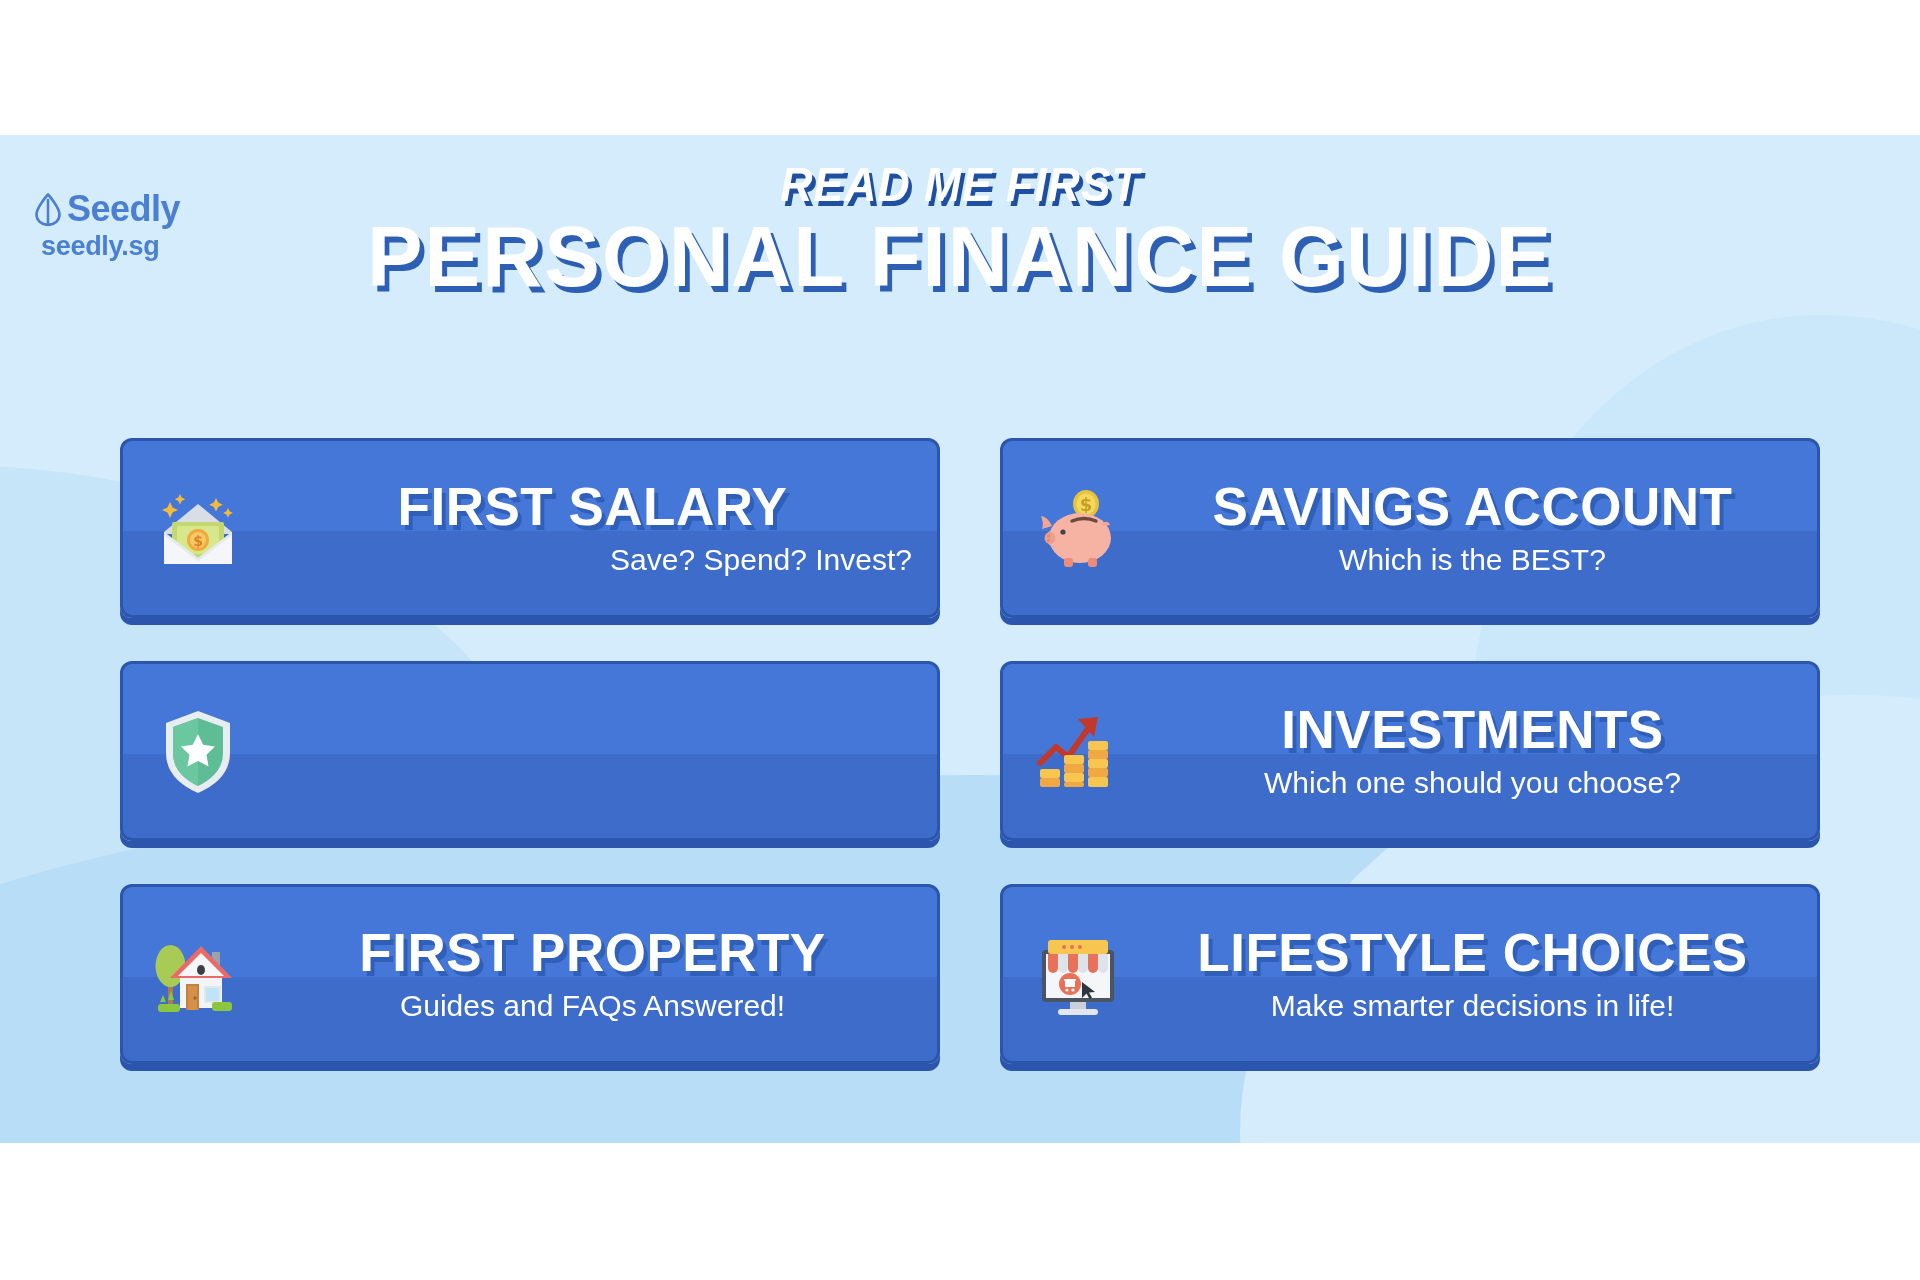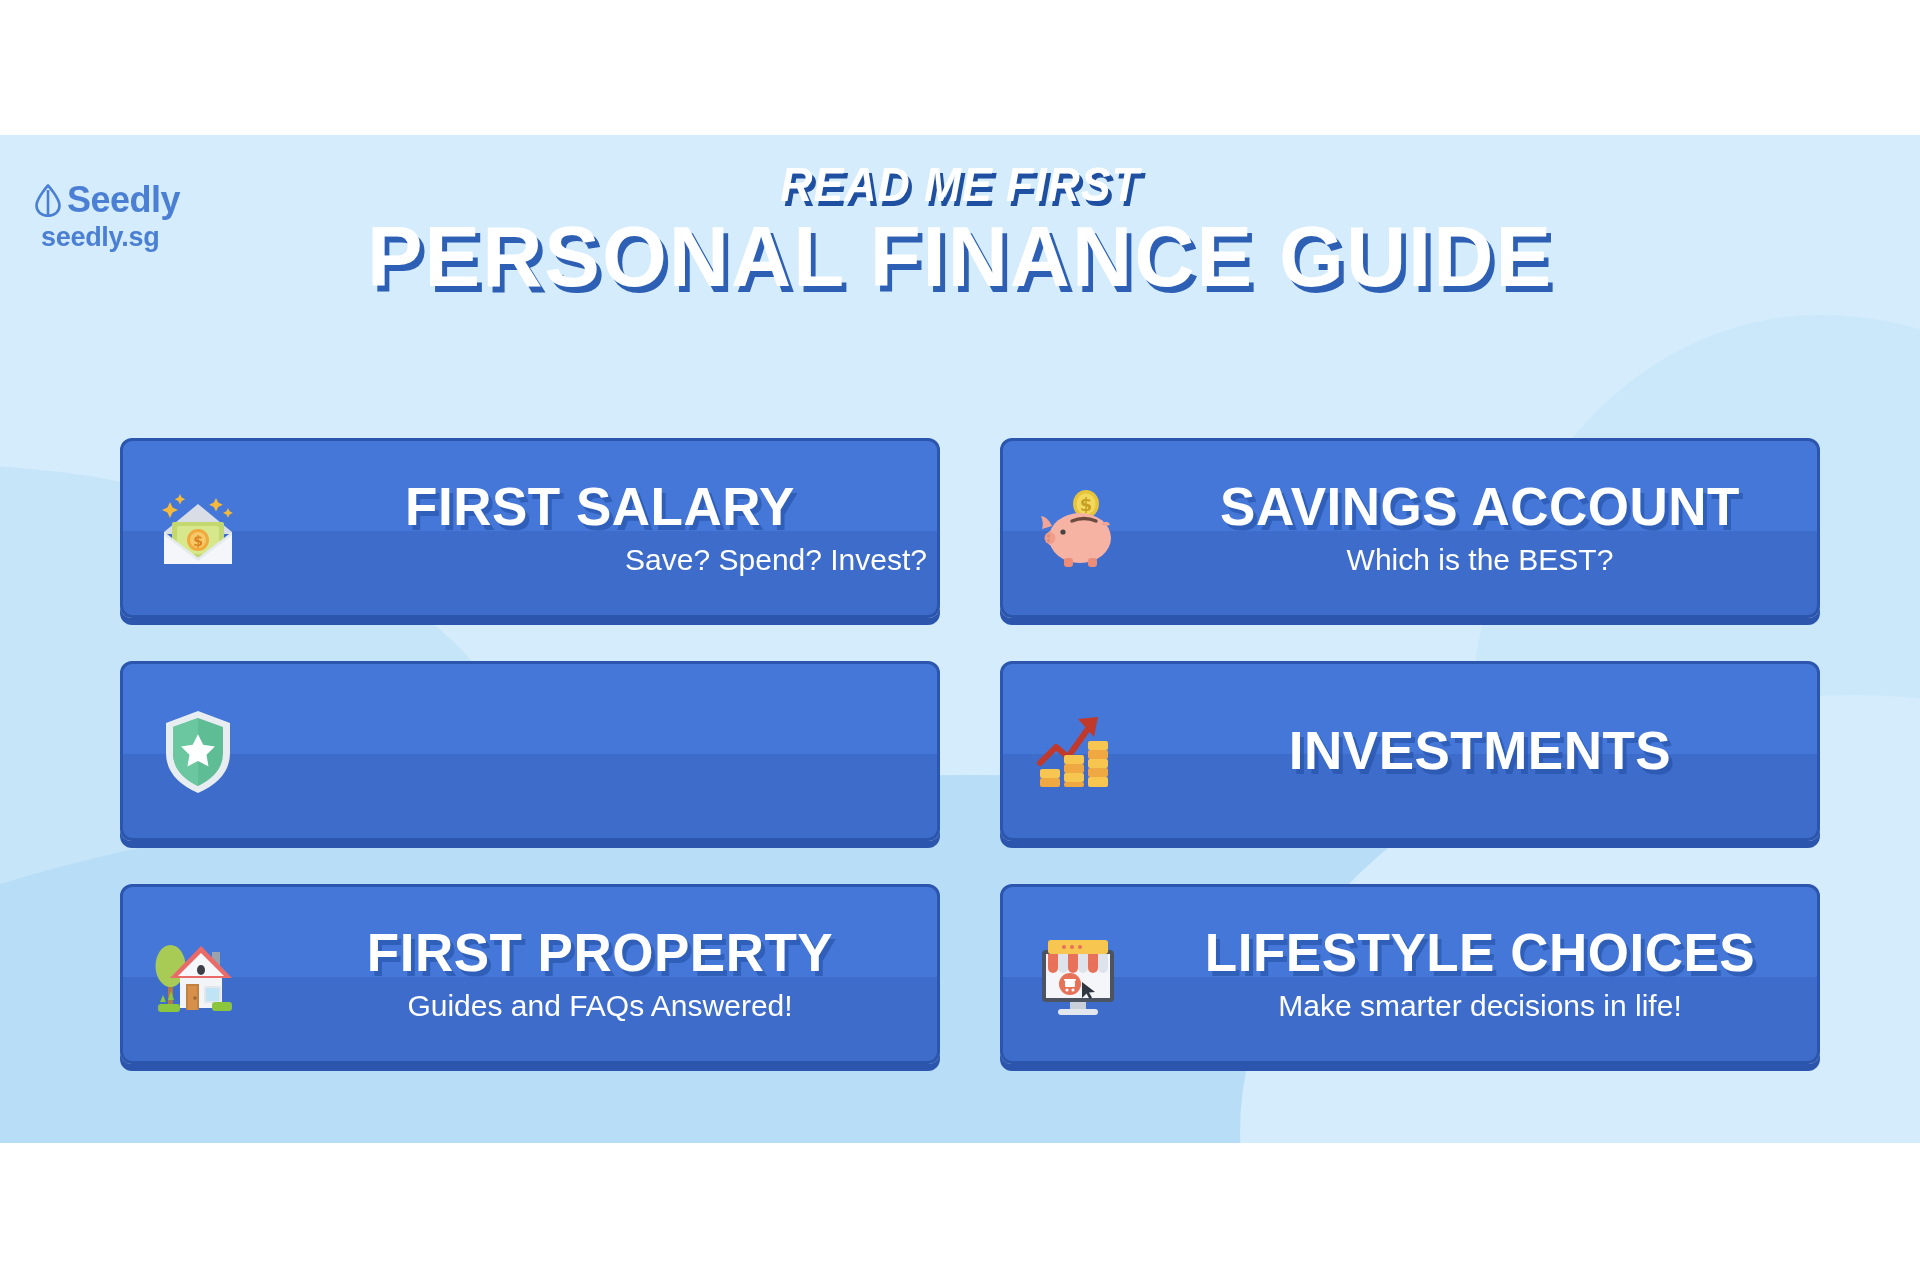--- a/index.html
+++ b/index.html
@@ -25,21 +25,21 @@
   .wave-right {
     left:1240px; top:560px; width:1100px; height:840px;
     background:#d4ecfb; border-radius:56% 44% 40% 60% / 52% 48% 52% 48%;
   }
   .wave-right2 {
     left:1470px; top:180px; width:700px; height:760px;
     background:#cbe8fa; border-radius:50% 50% 45% 55% / 55% 45% 55% 45%;
   }
 
   
-  #logo { position:absolute; left:34px; top:47px; width:230px; }
+  #logo { position:absolute; left:34px; top:56px; width:230px; }
   .logo-row { display:flex; align-items:center; gap:5px; }
   .logo-drop { width:28px; height:33px; flex:0 0 auto; }
   .logo-word {
     font-size:36px; font-weight:bold; color:#4a7fd4; letter-spacing:-0.5px;
     line-height:1;
   }
   .logo-sub {
     margin-top:4px; margin-left:7px;
     font-size:27px; font-weight:bold; color:#4a7fd4; letter-spacing:-0.3px;
   }
@@ -72,21 +72,21 @@
     border:3px solid #2c56ad;
     box-shadow: 0 7px 0 #2c56ad;
     display:flex; align-items:center; overflow:hidden;
   }
   .card-icon {
     width:150px; flex:0 0 150px; height:100%;
     display:flex; align-items:center; justify-content:center;
   }
   .card-icon svg { width:96px; height:96px; display:block; }
   .card-text {
-    flex:1 1 auto; padding-right:10px;
+    flex:1 1 auto; padding-right:25px;
     display:flex; flex-direction:column; justify-content:center;
     height:100%;
   }
   .card-title {
     color:#ffffff; font-weight:bold; font-size:53px; line-height:1.02;
     text-align:center; letter-spacing:0.5px;
     text-shadow:4px 5px 0 rgba(33,76,160,.55);
     white-space:nowrap;
   }
   .card-sub {
@@ -204,20 +204,21 @@
               <rect x="58" y="38" width="20" height="9" rx="2" fill="#f6c651"></rect>
               <rect x="58" y="47" width="20" height="9" rx="2" fill="#f0a842"></rect>
               <rect x="58" y="56" width="20" height="9" rx="2" fill="#f6c651"></rect>
               <rect x="58" y="65" width="20" height="9" rx="2" fill="#f0a842"></rect>
               <rect x="58" y="74" width="20" height="10" rx="2" fill="#f6c651"></rect>
             </g>
           </svg>
         </div>
         <div class="card-text">
           <div class="card-title">INVESTMENTS</div>
+          <div class="card-sub">Which one should you choose?</div>
         </div>
       </div>
 
       <div class="card c-property">
         <div class="card-icon">
           <svg viewBox="0 0 96 96">
             <rect x="18" y="56" width="5" height="26" fill="#b07b43"></rect>
             <ellipse cx="20.5" cy="40" rx="15" ry="21" fill="#a8cb55"></ellipse>
             <rect x="62" y="26" width="8" height="20" fill="#9aa3ab"></rect>
             <rect x="30" y="50" width="42" height="32" fill="#f2f4f7"></rect>

